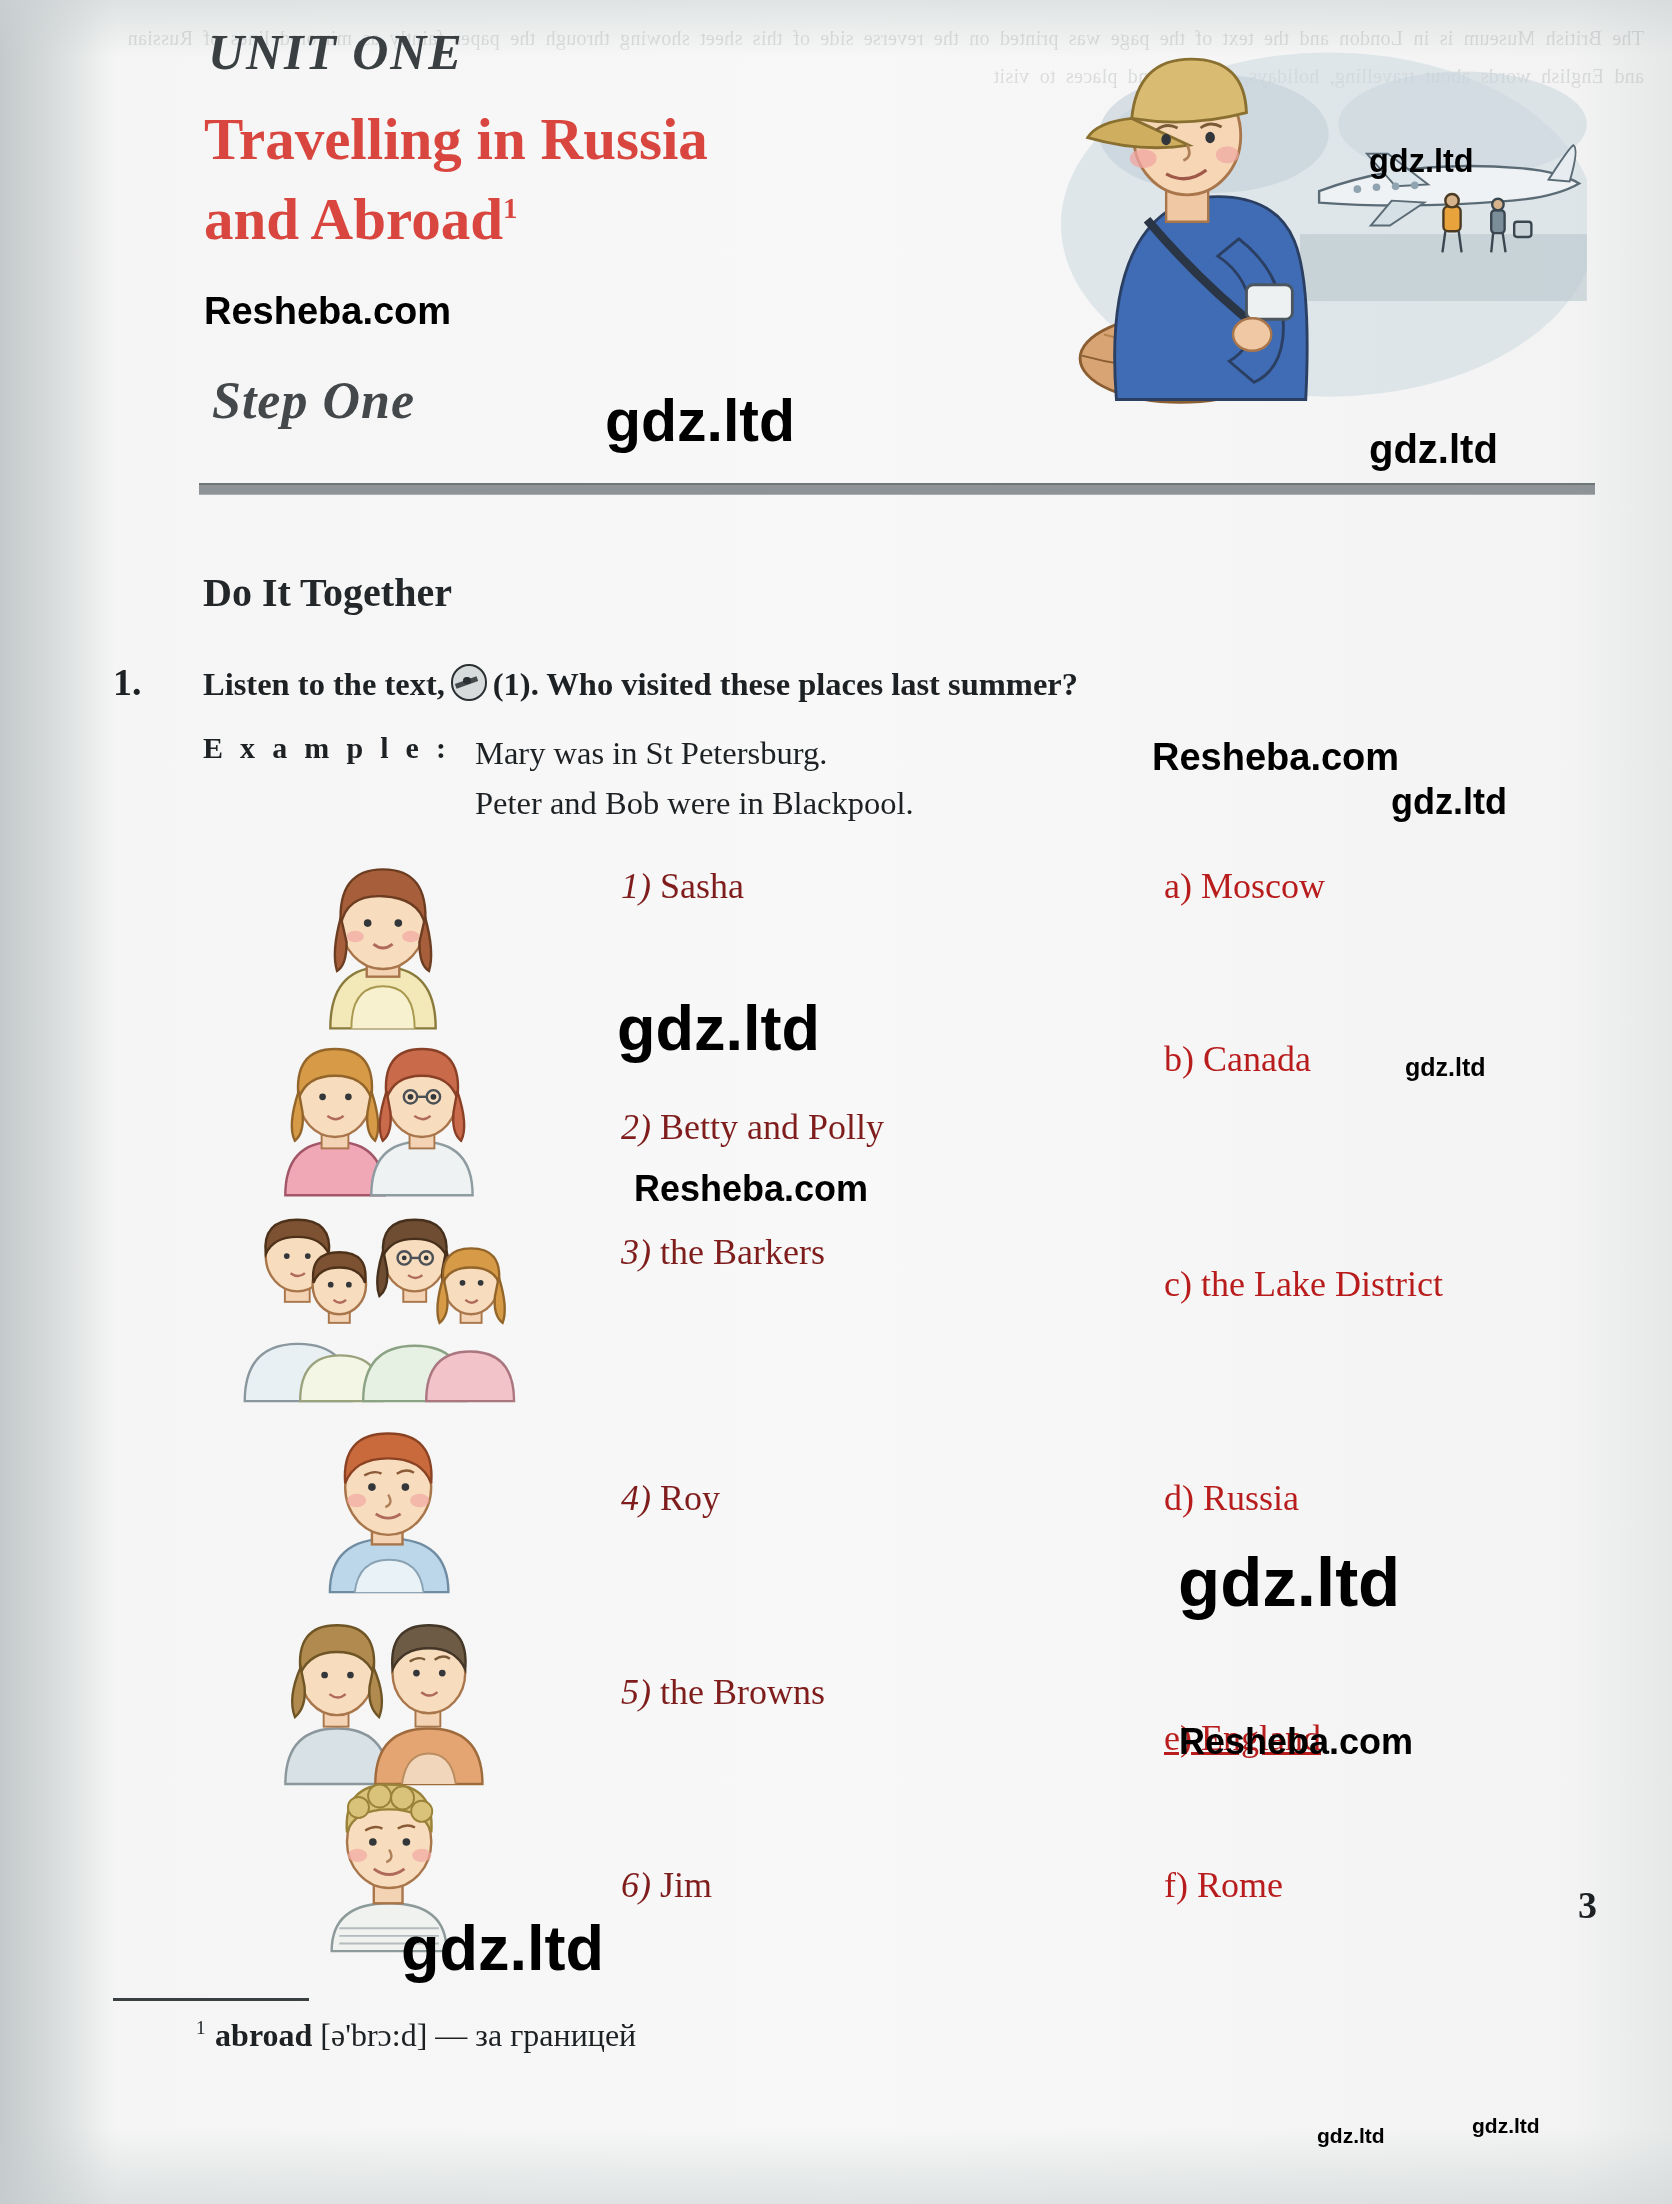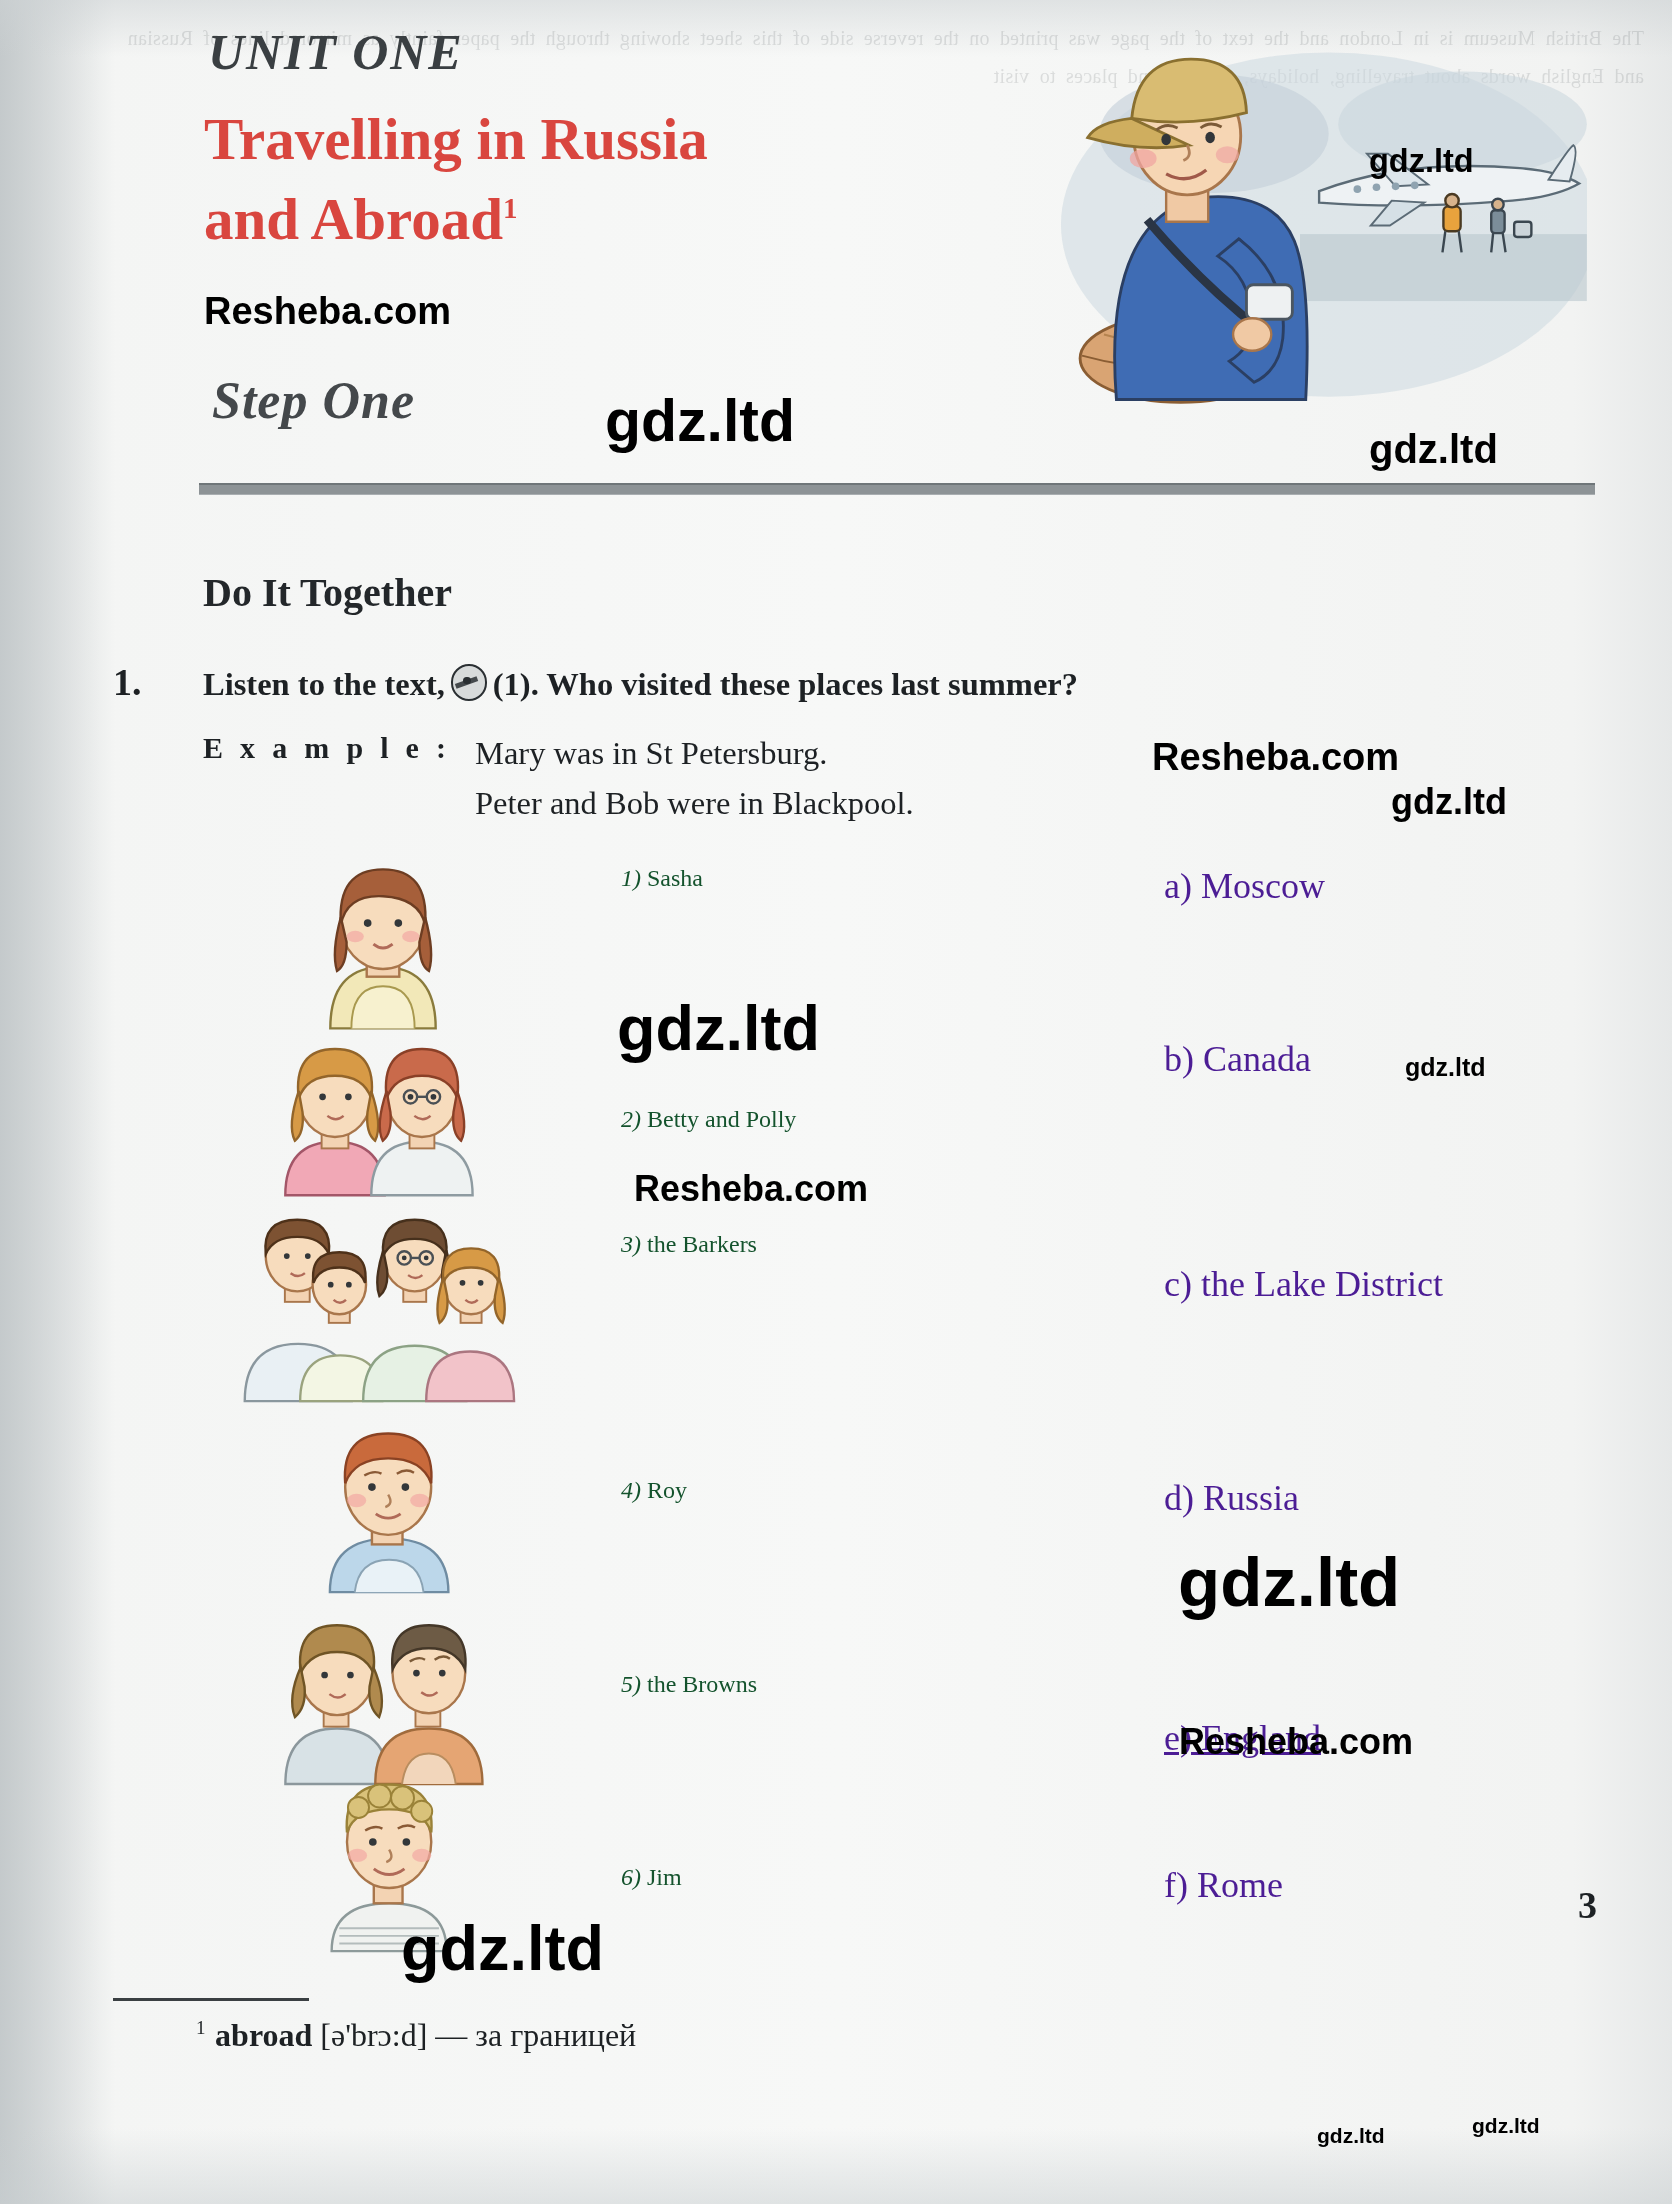--- a/index.html
+++ b/index.html
@@ -196,31 +196,31 @@
     font-family: "Liberation Serif", serif;
     font-size: 32.5px;
     line-height: 50px;
     color: #1d2124;
   }
 
   
   .match-left {
     position: absolute;
     font-family: "Liberation Serif", serif;
-    font-size: 24px;
-    color: #14532d;
+    font-size: 36px;
+    color: #7f1d1d;
   }
   .match-left .num {
     font-style: italic;
   }
   .match-right {
     position: absolute;
     font-family: "Liberation Serif", serif;
     font-size: 36px;
-    color: #4c1d95;
+    color: #b91c1c;
   }
 
   
   .illus {
     position: absolute;
   }
 
   .footnote-rule {
     position: absolute;
     left: 113px;

